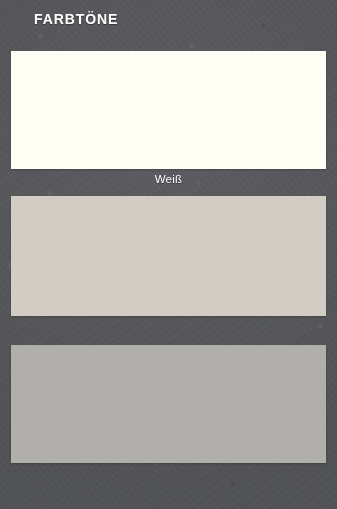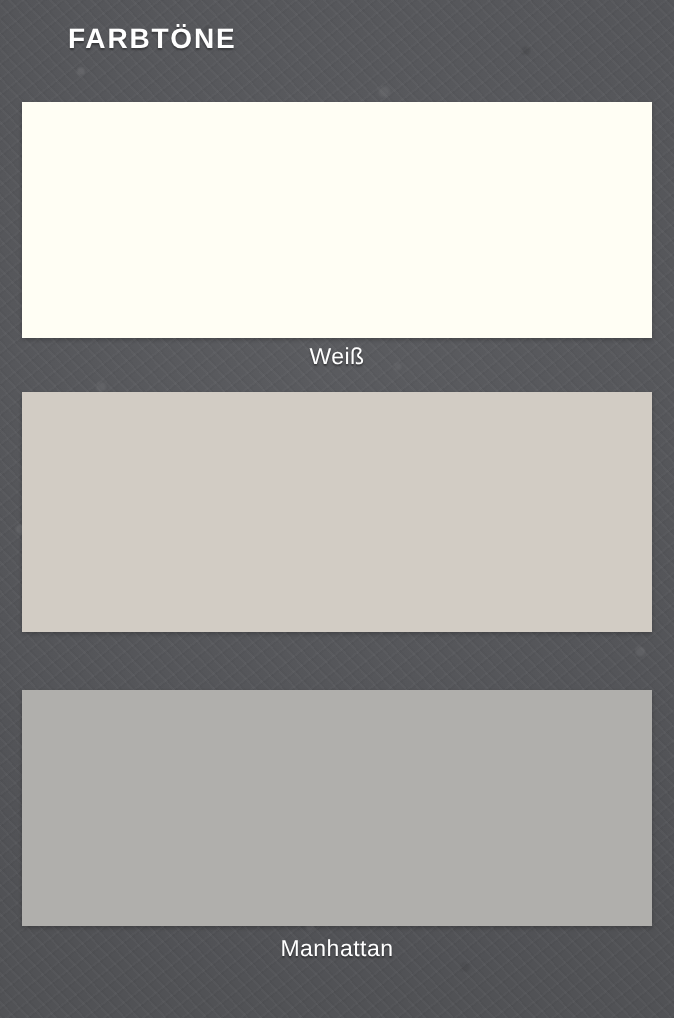--- a/index.html
+++ b/index.html
@@ -149,17 +149,16 @@
       </div>
       <div class="swatch-label" id="label-0">Weiß</div>
 
       <div class="swatch-item" id="swatch-1">
         <span class="swatch-chip" id="chip-1" style="background-color: rgb(210, 204, 196);"></span>
       </div>
 
       <div class="swatch-item" id="swatch-2">
         <span class="swatch-chip" id="chip-2" style="background-color: rgb(176, 175, 172);"></span>
       </div>
-      <div class="swatch-label" id="label-2">Manhattan</div>
 
     </div>
   </div>
 </div>
 
 </body></html>

